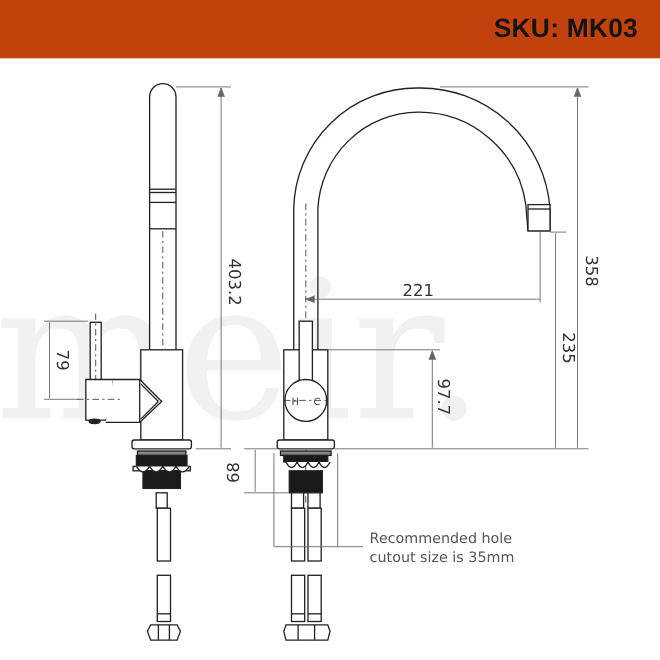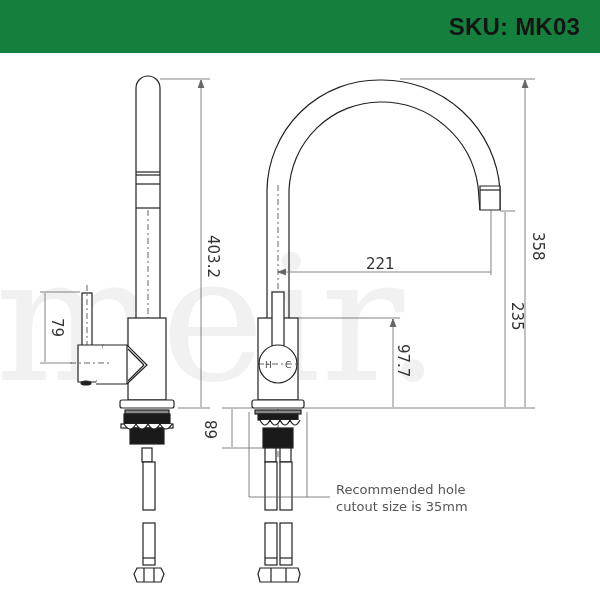--- a/index.html
+++ b/index.html
@@ -1,18 +1,18 @@
 <!DOCTYPE html>
 <html><head>
 <meta charset="utf-8">
 <style>
   html, body { margin: 0; padding: 0; background: #ffffff; }
   body { width: 600px; height: 600px; position: relative; overflow: hidden;
          font-family: "Liberation Sans", sans-serif; }
-  .header { position: absolute; left: 0; top: 0; width: 600px; height: 53px; background: #15803d; }
+  .header { position: absolute; left: 0; top: 0; width: 600px; height: 53px; background: #c2410c; }
   .sku { position: absolute; right: 20px; top: 13px; font-size: 24px; font-weight: bold; color: #141414;
          font-family: "Liberation Sans", sans-serif; letter-spacing: 0.2px; }
   svg.drawing { position: absolute; left: 0; top: 0; }
   .dim-text { font-family: "DejaVu Sans", sans-serif; font-size: 15px; fill: #333; }
   .note-text { font-family: "DejaVu Sans", sans-serif; font-size: 13px; fill: #555; }
   .wm { font-family: "DejaVu Serif", serif; font-size: 175px; fill: #f1f1f1; }
 </style>
 </head>
 <body>
 

